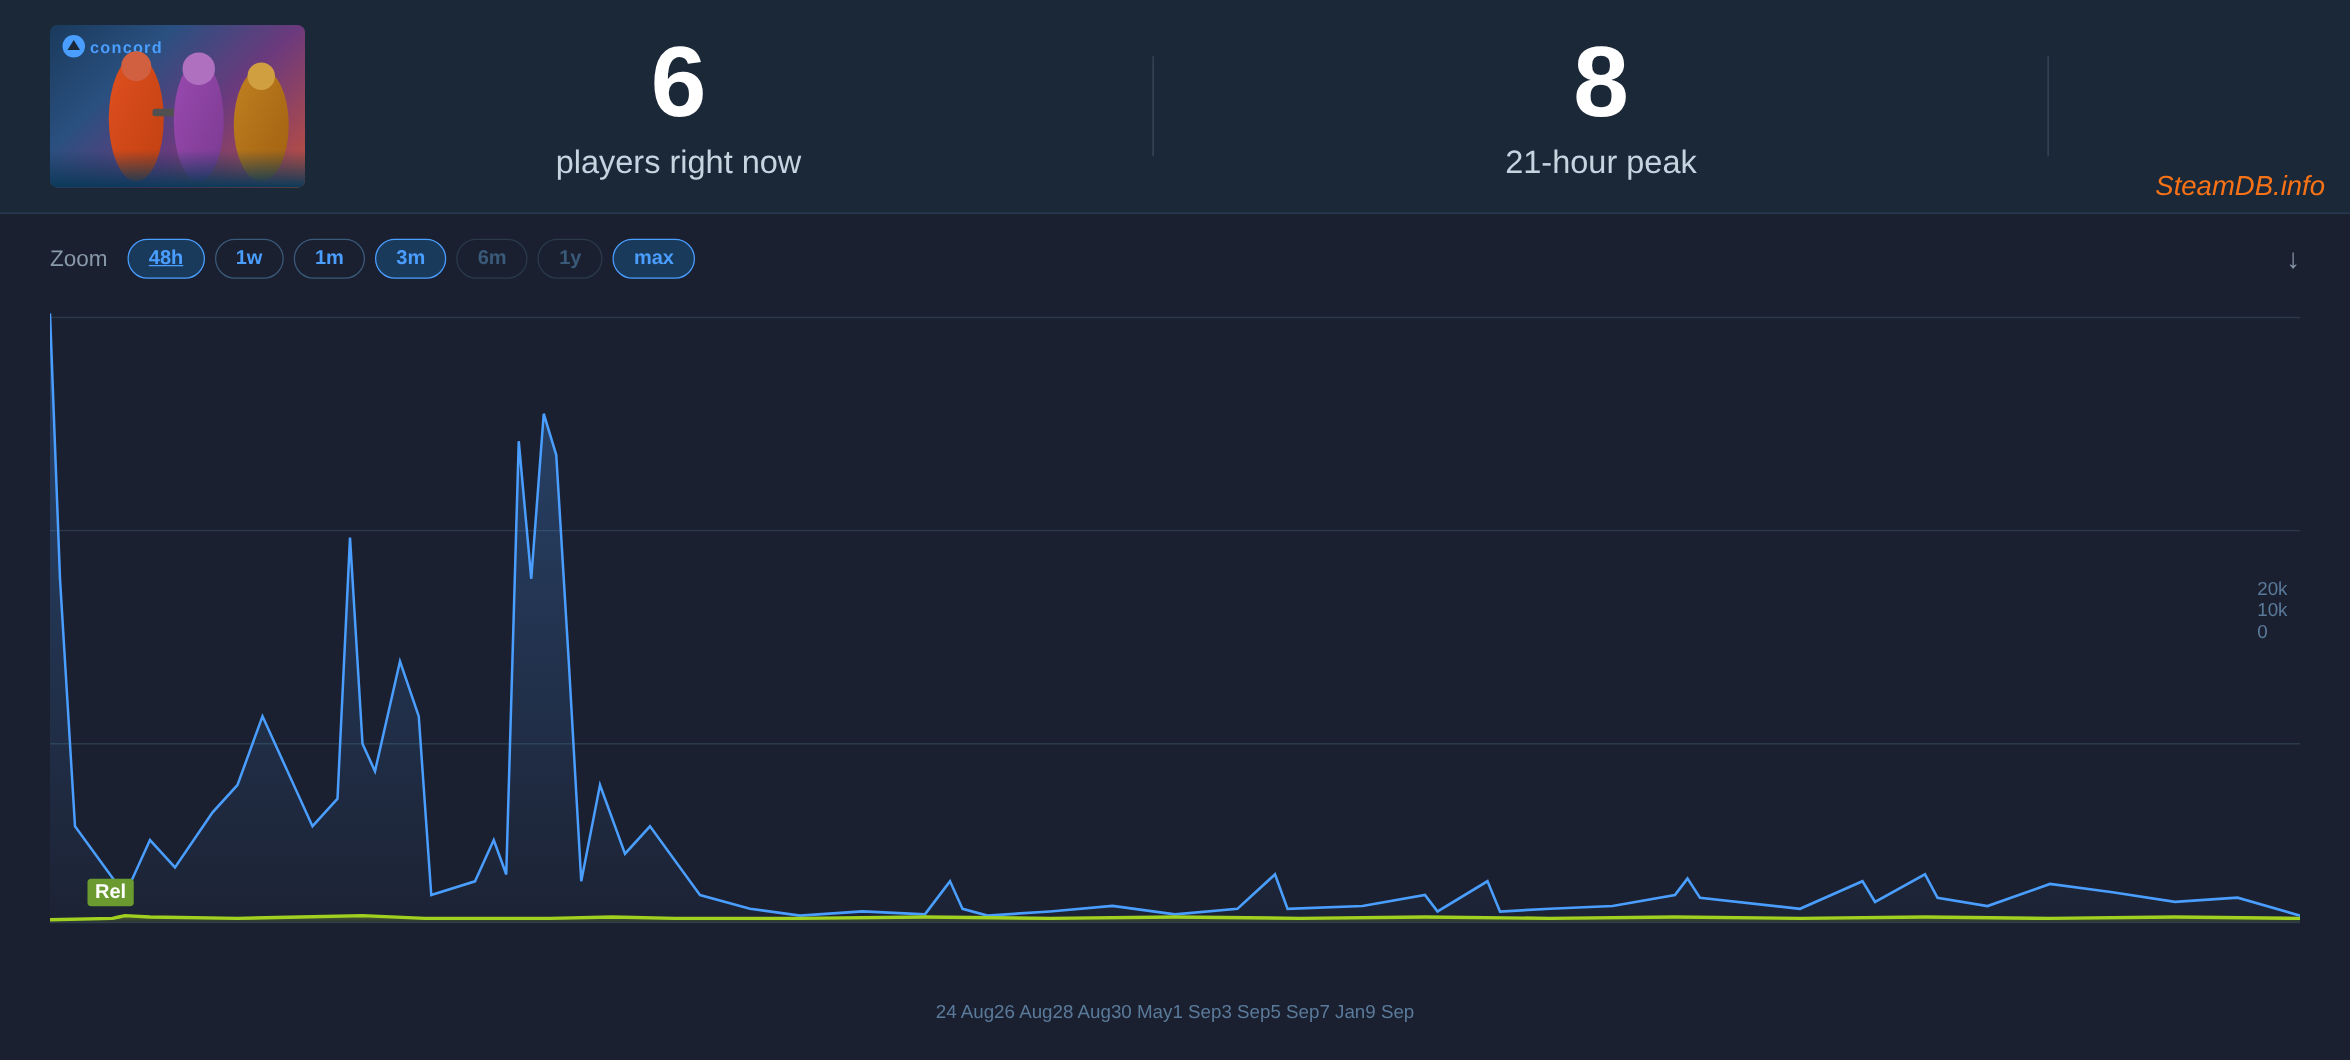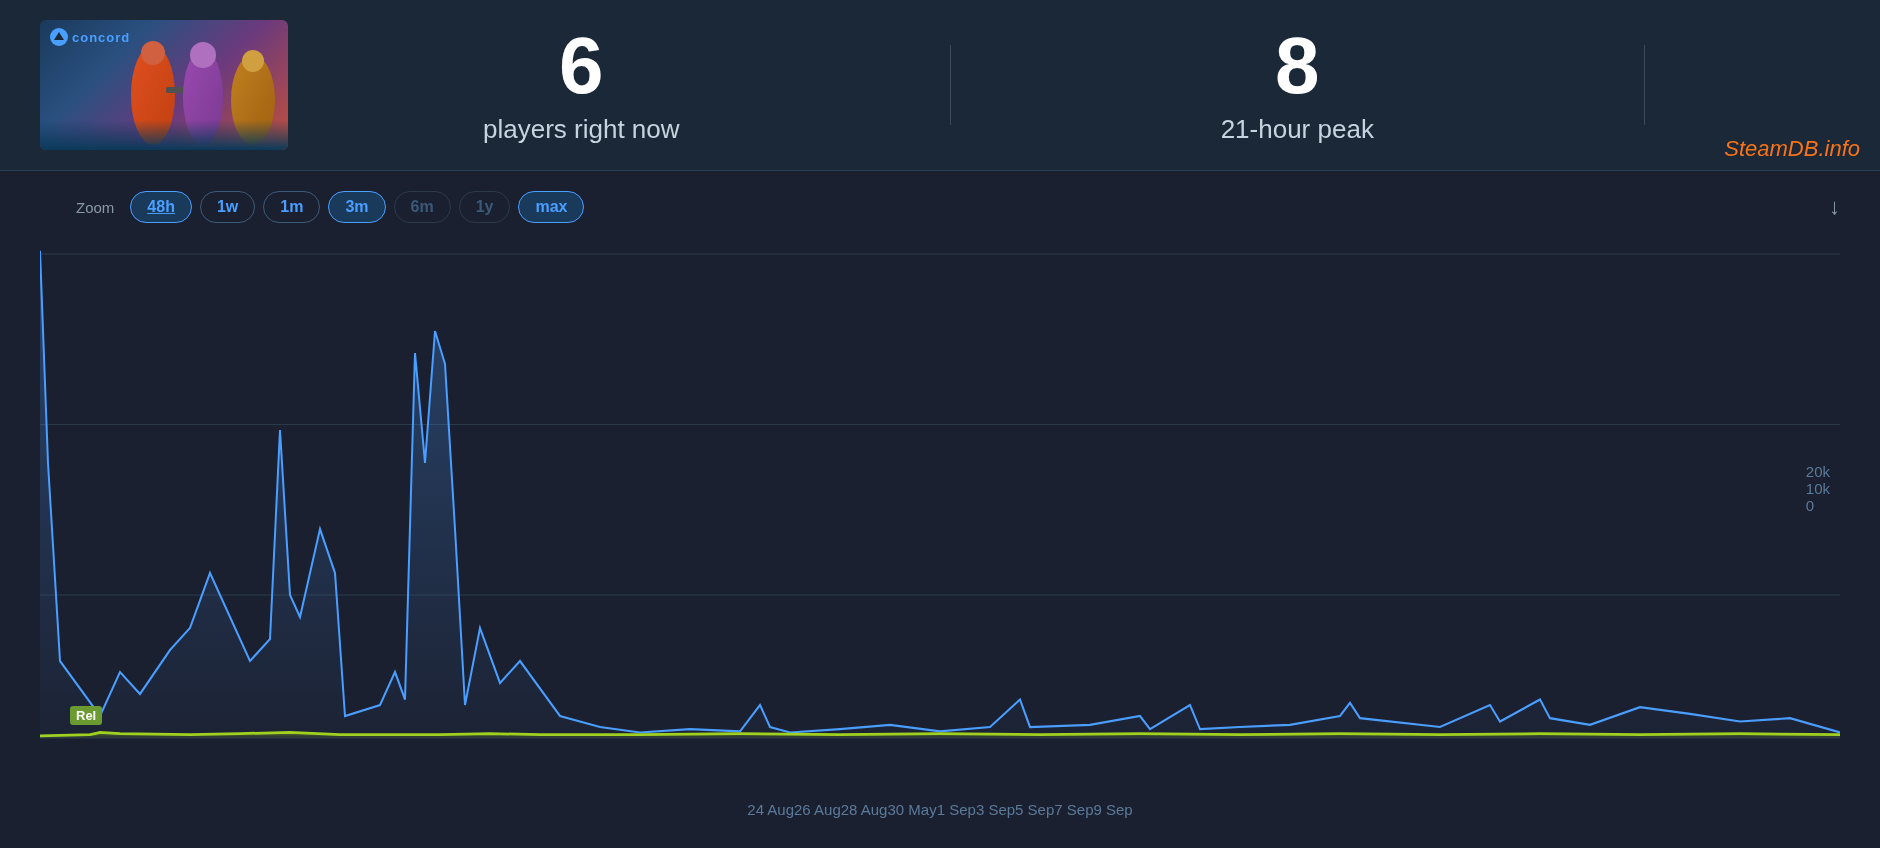--- a/index.html
+++ b/index.html
@@ -16,21 +16,21 @@
     .header {
       background: #1b2838;
       display: flex;
       align-items: center;
       padding: 20px 40px;
       border-bottom: 1px solid #2a3f5a;
       position: relative;
     }
 
     .game-image {
-      width: 248px;
+      width: 204px;
       height: 130px;
       border-radius: 6px;
       background: linear-gradient(135deg, #1a3a5c 0%, #2a5080 30%, #6b3a7d 60%, #c4503a 100%);
       flex-shrink: 0;
       position: relative;
       overflow: hidden;
       display: flex;
       align-items: center;
       justify-content: flex-start;
     }
@@ -110,23 +110,22 @@
 
     .zoom-controls {
       display: flex;
       align-items: center;
       gap: 8px;
       margin-bottom: 20px;
     }
 
     .zoom-label {
       color: #8899aa;
-      font-size: 15px;
+      font-size: 18px;
       margin-right: 8px;
-      margin-left: 36px;
     }
 
     .zoom-btn {
       padding: 6px 16px;
       border-radius: 20px;
       border: 1px solid #3a5a7a;
       background: transparent;
       color: #4a9eff;
       font-size: 16px;
       font-weight: bold;
@@ -194,21 +193,21 @@
       color: #5a7a9a;
       font-size: 15px;
     }
 
     .rel-badge {
       position: absolute;
       bottom: 68px;
       left: 30px;
       background: #6a9a30;
       color: #ffffff;
-      font-size: 13px;
+      font-size: 16px;
       font-weight: bold;
       padding: 2px 6px;
       border-radius: 3px;
     }
   </style>
 </head>
 <body>
 
 <div class="header">
 
@@ -494,16 +493,16 @@
   </div>
 
   <div class="x-axis-labels">
     <span>24 Aug</span>
     <span>26 Aug</span>
     <span>28 Aug</span>
     <span>30 May</span>
     <span>1 Sep</span>
     <span>3 Sep</span>
     <span>5 Sep</span>
-    <span>7 Sep</span>
+    <span>7 Jan</span>
     <span>9 Sep</span>
   </div>
 </div>
 
 </body></html>

